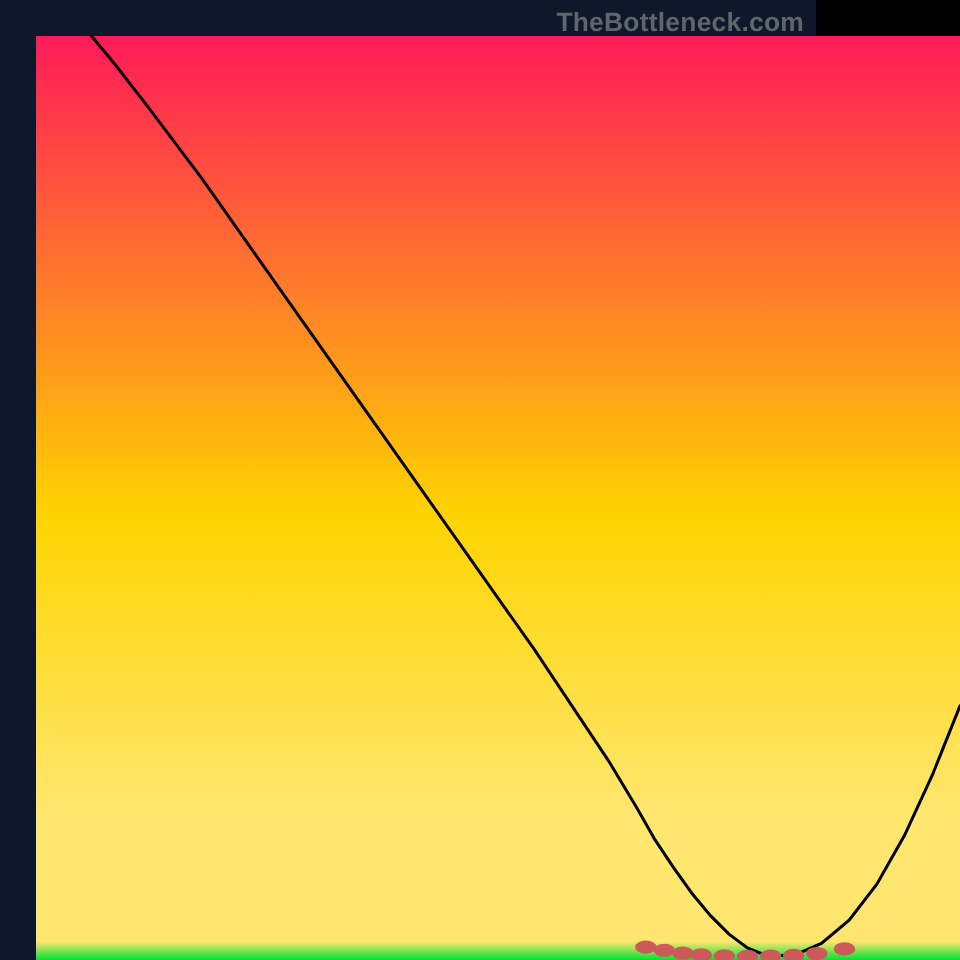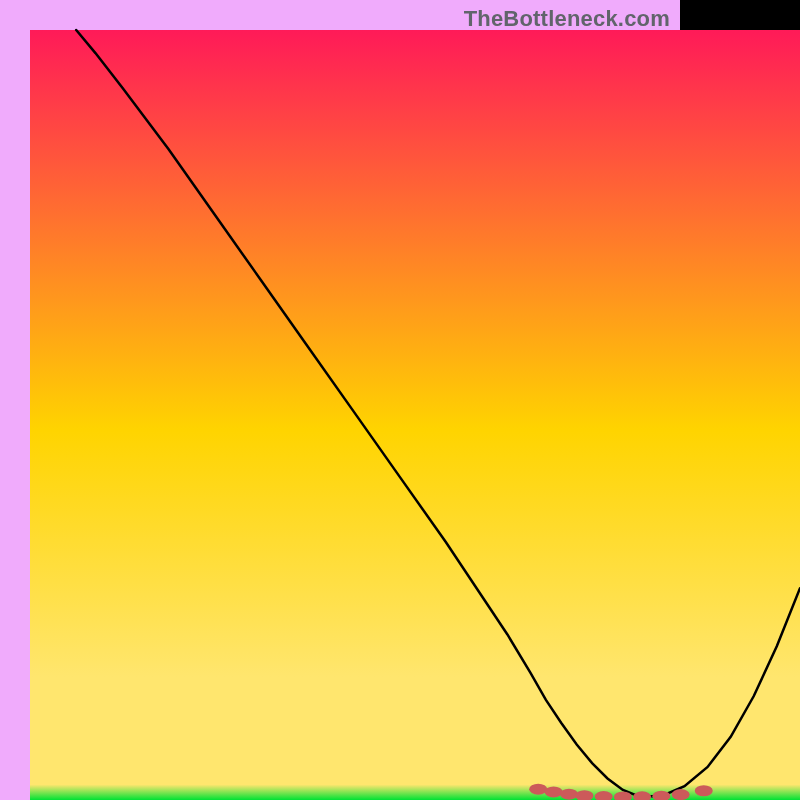--- a/index.html
+++ b/index.html
@@ -8,21 +8,21 @@
     width: 800px;
     height: 800px;
     background: #000000;
     overflow: hidden;
     font-family: Arial, Helvetica, sans-serif;
   }
   .stage {
     position: relative;
     width: 680px;
     height: 800px;
-    background: #f0abfc;
+    background: #0f172a;
   }
   .attribution {
     position: absolute;
     top: 6px;
     right: 10px;
     color: #61646b;
     font-size: 22px;
     font-weight: 600;
     letter-spacing: 0.2px;
     z-index: 20;

